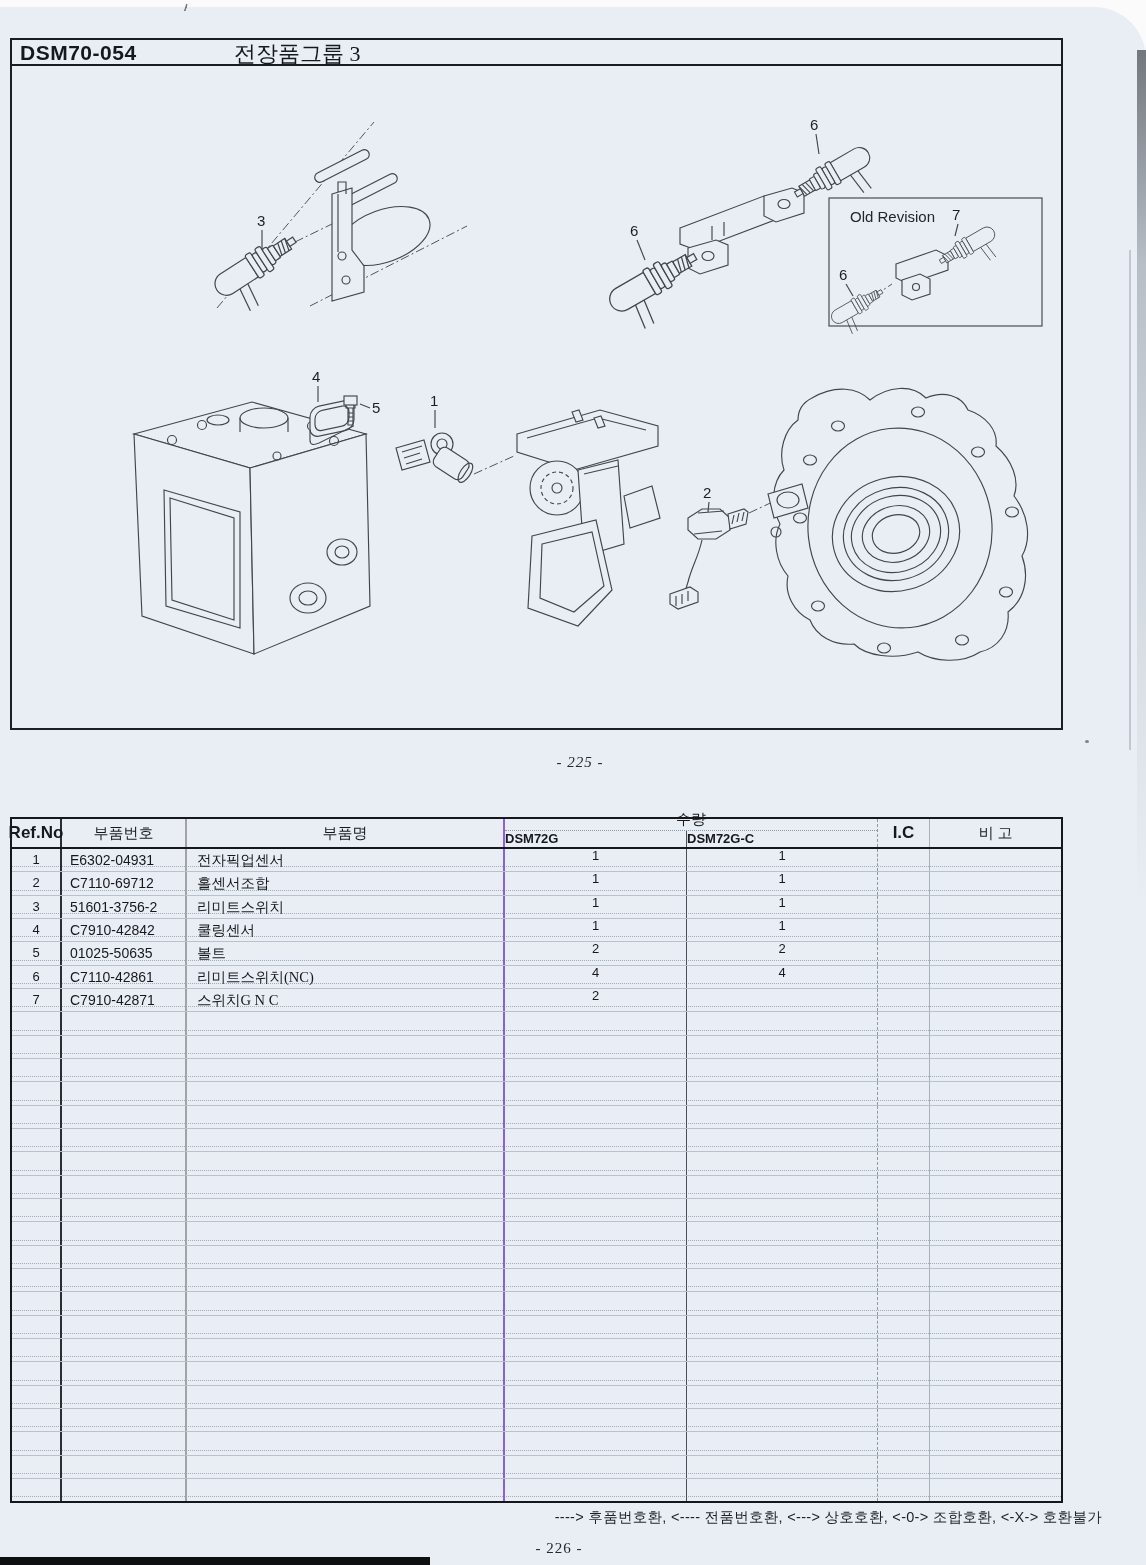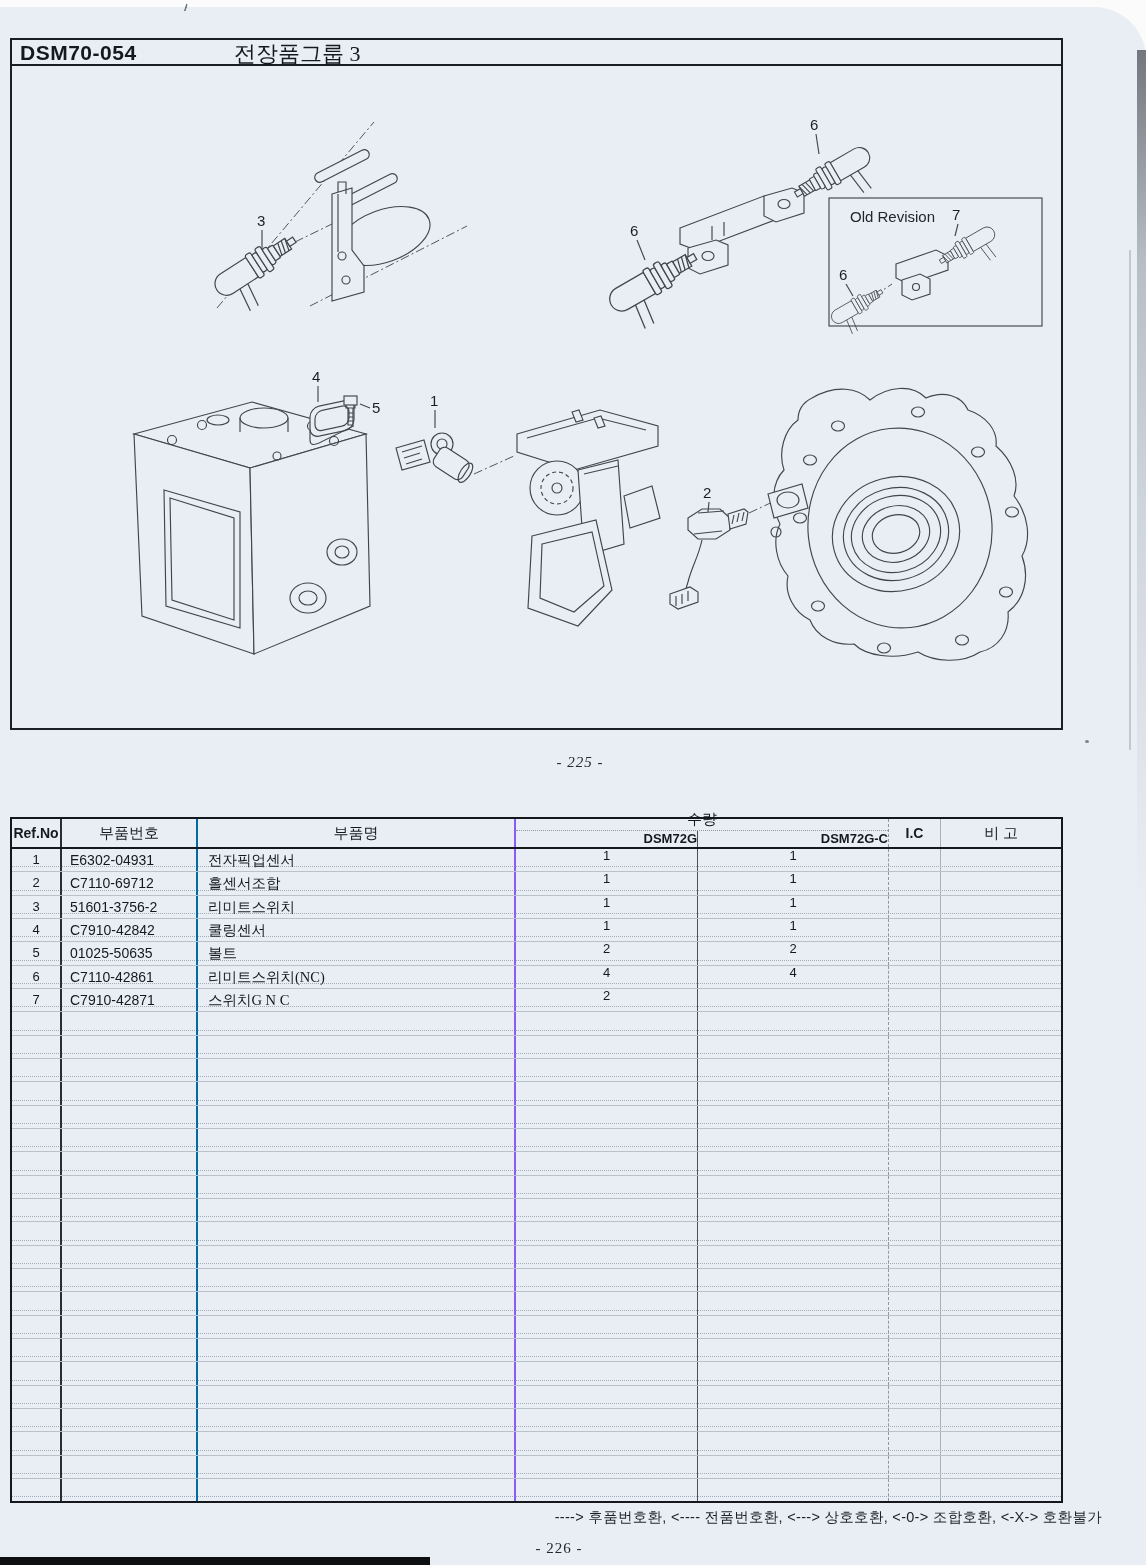--- a/index.html
+++ b/index.html
@@ -24,34 +24,34 @@
   .pageno{position:absolute;left:0;width:1146px;text-align:center;
       font-family:"Liberation Serif",serif;font-size:15px;letter-spacing:1px;color:#24282d;}
   .pageno-top{top:754px;padding-left:14px;box-sizing:border-box;font-style:italic;}
   .pageno-bottom{top:1540px;padding-right:28px;box-sizing:border-box;}
 
   
   .ptable{position:absolute;left:10px;top:817px;width:1053px;height:686px;
       border:2px solid #14171b;box-sizing:border-box;display:flex;flex-direction:column;background:transparent;}
   .thead{height:28px;min-height:28px;border-bottom:2.5px solid #14171b;display:flex;position:relative;z-index:2;}
   .hcell{box-sizing:border-box;display:flex;align-items:center;justify-content:center;}
-  .hsans{font-size:14px;font-weight:bold;}
+  .hsans{font-size:17px;font-weight:bold;}
   .hserif{font-family:"Liberation Serif",serif;font-size:15px;}
   .c-ref{width:50px;border-right:2px solid #2a2e34;}
-  .c-pn{width:136px;border-right:2px solid #0369a1;}
+  .c-pn{width:125px;border-right:2px solid #a3a3a3;}
   .c-nm{width:318px;border-right:2px solid #8b5cf6;}
   .c-qa{width:182px;border-right:1px solid #4a5058;}
   .c-qb{width:191px;border-right:1px dashed #8d98a3;}
   .c-ic{width:52px;border-right:1px solid #a7b1bb;}
   .c-rm{flex:1;text-align:right;}
   .qty-group{width:373px;position:relative;border-right:1px dashed #8d98a3;box-sizing:border-box;}
   .qty-title{position:absolute;top:-9px;left:0;right:0;text-align:center;
       font-family:"Liberation Serif",serif;font-size:15px;z-index:3;}
   .qty-subs{position:absolute;left:0;right:0;bottom:0;height:16px;border-top:1px dotted #8d98a3;display:flex;}
-  .qs{box-sizing:border-box;text-align:right;font-size:13px;font-weight:bold;line-height:15px;}
+  .qs{box-sizing:border-box;text-align:left;font-size:13px;font-weight:bold;line-height:15px;}
   .qs-a{width:182px;border-right:1px solid #4a5058;}
   .qs-b{flex:1;}
 
   .tbody{flex:1;display:flex;flex-direction:column;}
   .trow{flex:1;display:flex;position:relative;border-bottom:1px solid #b9c2cb;box-sizing:border-box;}
   .trow:last-child{border-bottom:none;}
   .trow::after{content:"";position:absolute;left:0;right:0;bottom:4px;
       border-bottom:1px dotted #97a2ad;opacity:.85;pointer-events:none;}
   .cell{box-sizing:border-box;position:relative;z-index:1;overflow:hidden;}
   .cell .ctext{font-size:14px;line-height:20px;color:#15181c;display:block;padding-top:1px;}

